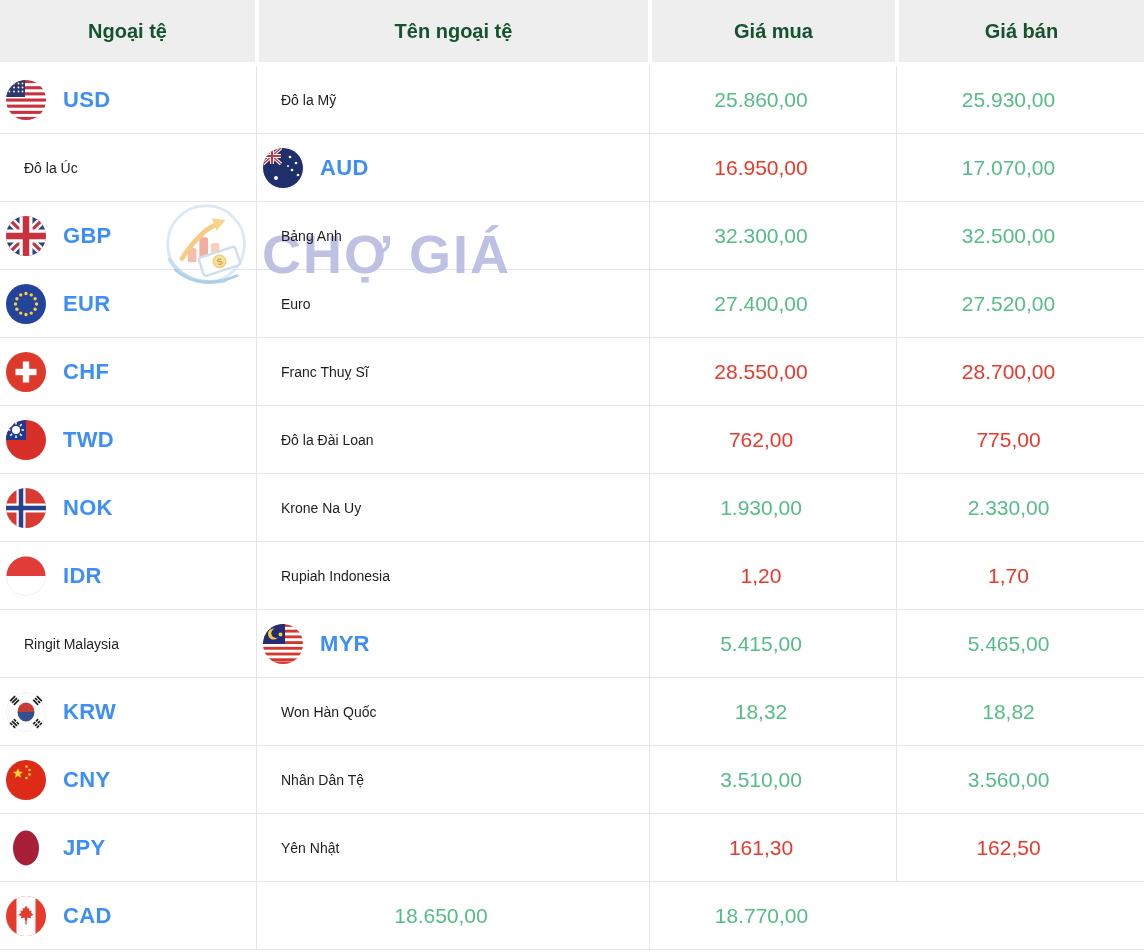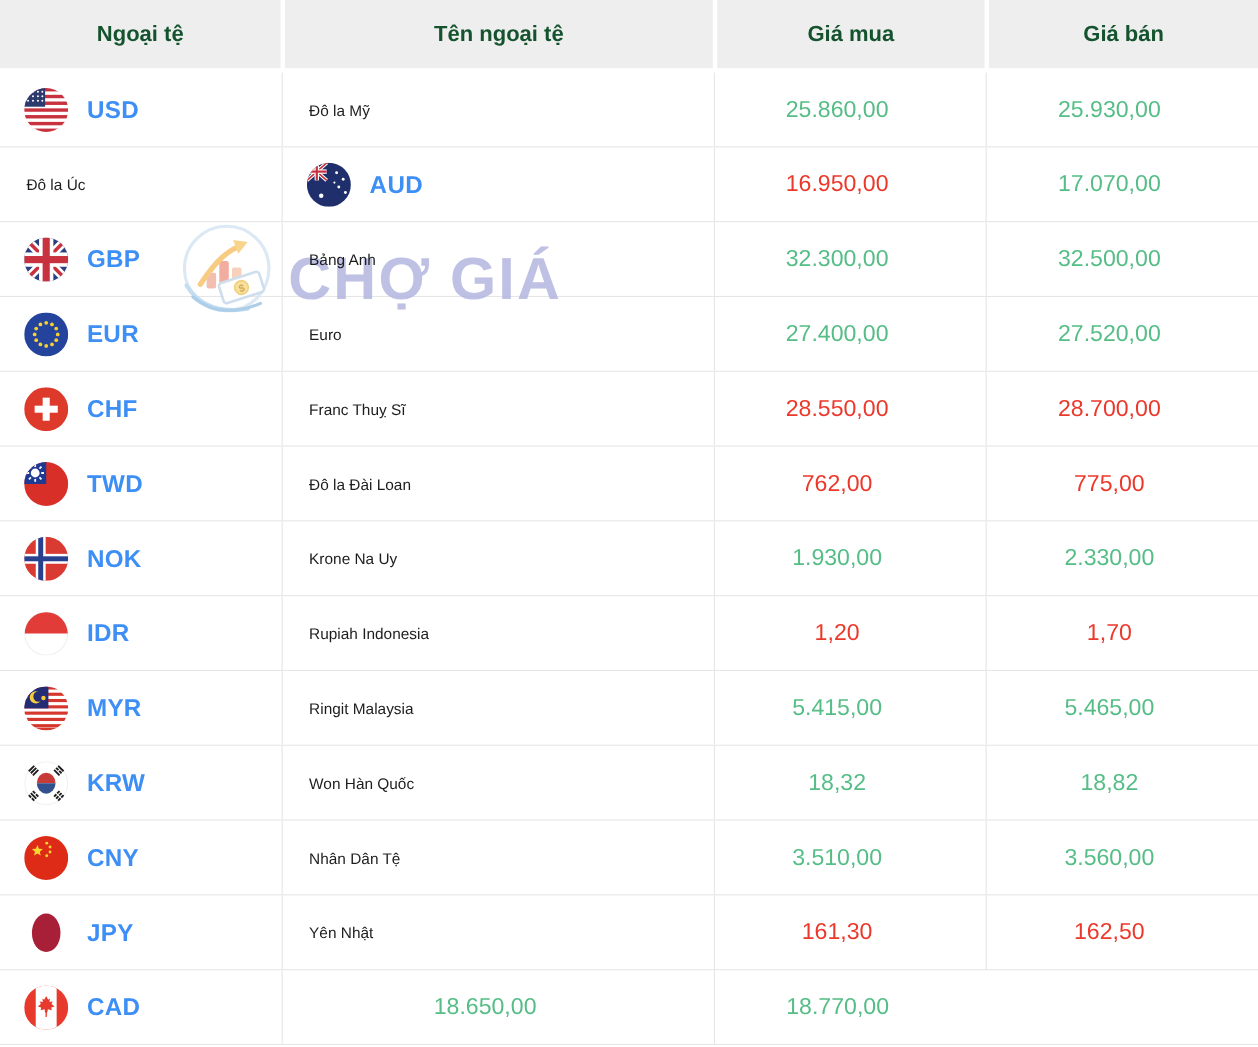--- a/index.html
+++ b/index.html
@@ -9,21 +9,21 @@
   
   .thead{display:grid;grid-template-columns:255px 389px 243px 245px;column-gap:4px;height:62px;margin-bottom:4px;}
   .th{background:#eeeeee;display:flex;align-items:center;justify-content:center;
       font-size:20px;font-weight:bold;color:#14532d;}
 
   
   .tbody{width:1144px;}
   .row{display:grid;grid-template-columns:257px 393px 247px 247px;height:68px;
        border-bottom:1px solid #e6e6e6;box-sizing:border-box;}
   .cell{display:flex;align-items:center;box-sizing:border-box;background:transparent;}
-  .c-code{padding-left:22px;border-right:1px solid #e6e6e6;gap:17px;text-align:right;}
+  .c-code{padding-left:6px;border-right:1px solid #e6e6e6;gap:17px;text-align:right;}
   .c-name{padding-left:24px;border-right:1px solid #e6e6e6;}
   .c-buy,.c-sell{justify-content:center;padding-right:24px;}
   .c-buy{border-right:1px solid #e6e6e6;}
 
   .flag{width:40px;height:40px;display:block;flex:0 0 40px;position:relative;z-index:4;}
   .flag svg{width:100%;height:100%;display:block;}
   .cell-text{position:relative;z-index:4;}
   .code{font-weight:bold;font-size:22px;color:var(--code-blue,#3d8ef5);letter-spacing:.3px;}
   .name{font-size:14px;color:#1d1d1d;}
   .price{font-size:21px;}
@@ -310,20 +310,23 @@
       <span class="name cell-text">Rupiah Indonesia</span>
     </div>
     <div class="cell c-buy">
       <span class="price cell-text down">1,20</span>
     </div>
     <div class="cell c-sell">
       <span class="price cell-text down">1,70</span>
     </div>
   </div>
       <div class="row">
+    <div class="cell c-name">
+      <span class="name cell-text">Ringit Malaysia</span>
+    </div>
     <div class="cell c-code">
       <span class="flag">
             <svg viewBox="0 0 40 40">
               <clipPath id="cf-my-8">
                 <circle cx="20" cy="20" r="20"></circle>
               </clipPath>
               <g clip-path="url(#cf-my-8)">
     <rect width="40" height="40" fill="#fff"></rect>
     <g fill="#d5372d">
                   <rect y="0" width="40" height="2.86"></rect>
@@ -336,23 +339,20 @@
                   <rect y="37.5" width="40" height="2.5"></rect>
                 </g>
     <rect width="22" height="20" fill="#232c74"></rect>
     <circle cx="10.5" cy="10" r="5.5" fill="#f5cd3c"></circle>
                 <circle cx="13" cy="9.2" r="4.7" fill="#232c74"></circle>
     <circle cx="17.5" cy="10.5" r="2" fill="#f5cd3c"></circle>
   </g>
             </svg>
           </span>
       <span class="code cell-text">MYR</span>
-    </div>
-    <div class="cell c-name">
-      <span class="name cell-text">Ringit Malaysia</span>
     </div>
     <div class="cell c-buy">
       <span class="price cell-text up">5.415,00</span>
     </div>
     <div class="cell c-sell">
       <span class="price cell-text up">5.465,00</span>
     </div>
   </div>
       <div class="row">
     <div class="cell c-code">

